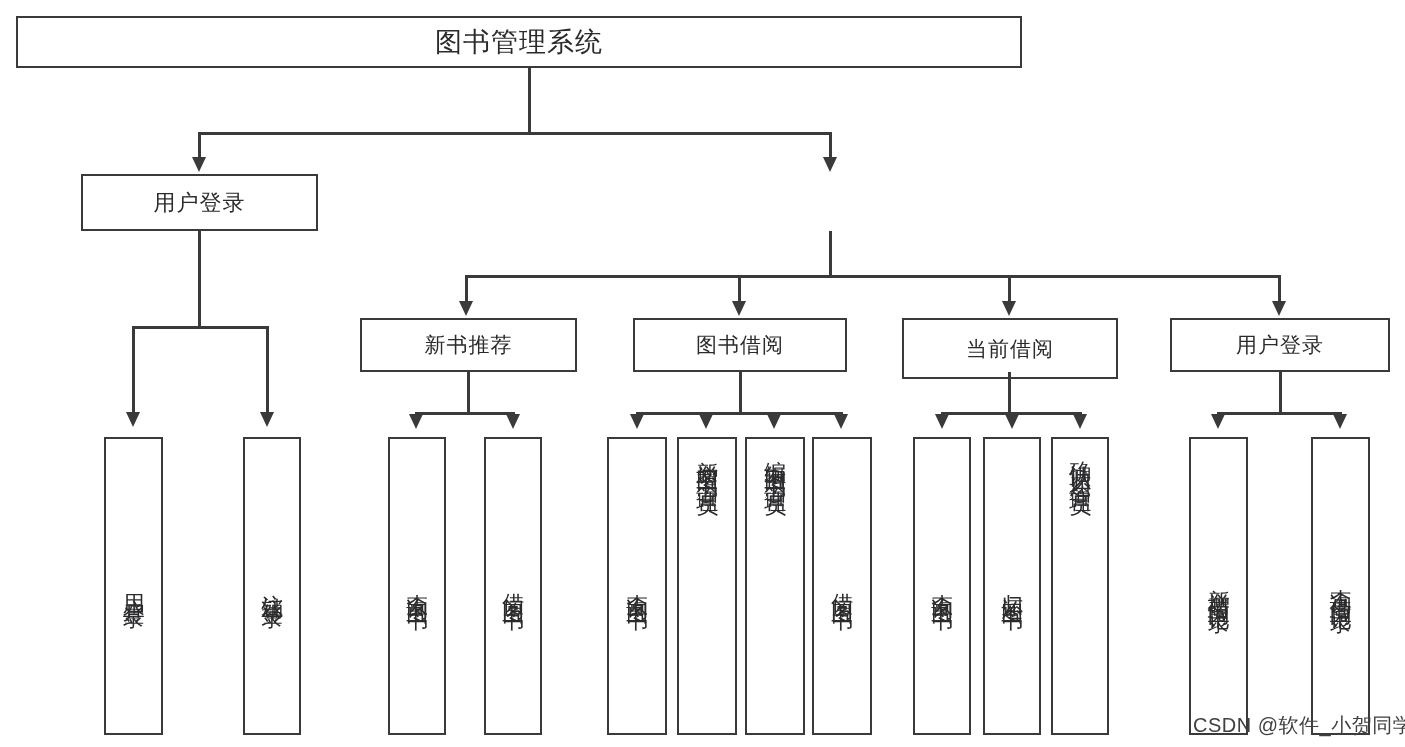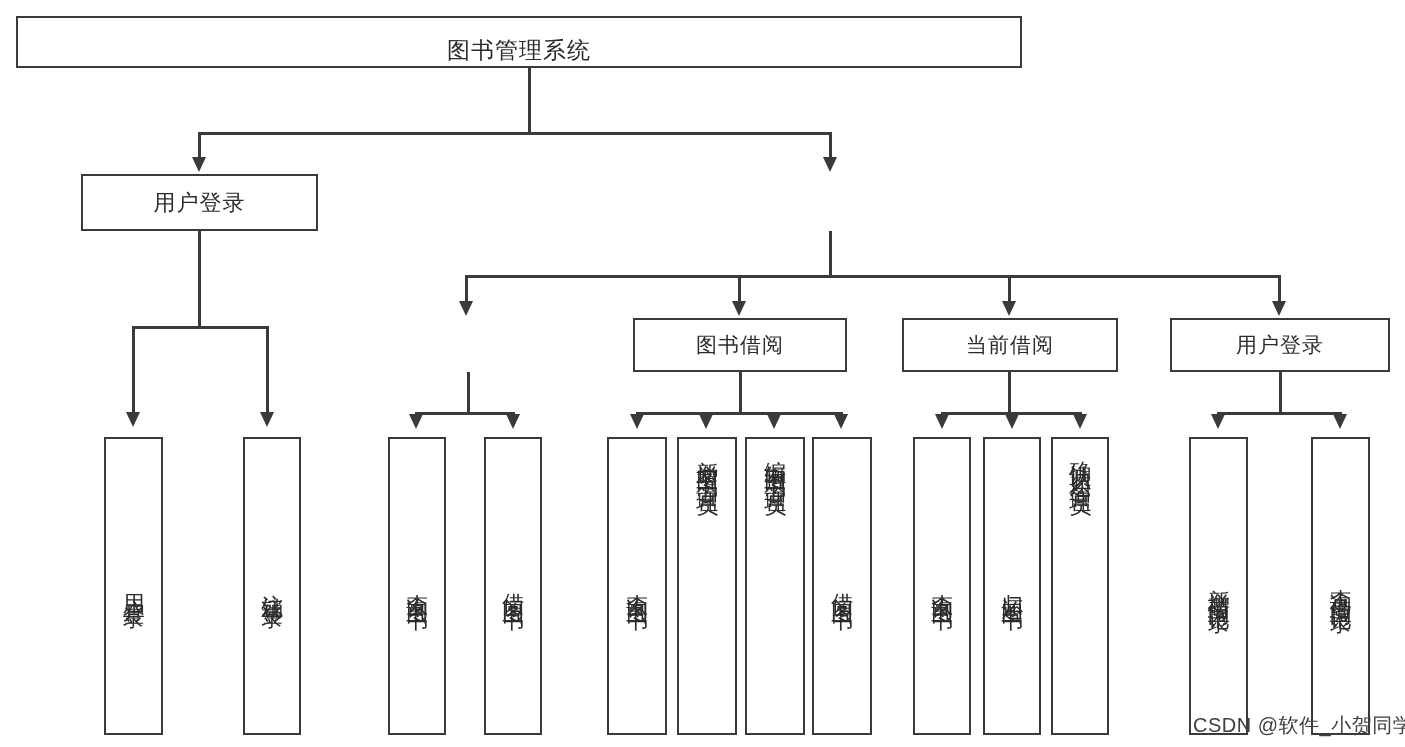--- a/index.html
+++ b/index.html
@@ -24,23 +24,22 @@
     box-sizing: border-box;
     border: 2.5px solid #3a3a3c;
     background: #ffffff;
     display: flex;
     align-items: center;
     justify-content: center;
     color: #2b2b2d;
     font-family: "DejaVu Sans", "Liberation Sans", sans-serif;
   }
   .node.root {
-    font-size: 23px;
+    font-size: 27px;
     letter-spacing: 1px;
-    align-items: flex-end;
   }
   .node.lvl1 {
     font-size: 22px;
     letter-spacing: 1px;
   }
   .node.lvl2 {
     font-size: 21px;
     letter-spacing: 1px;
   }
   
@@ -120,24 +119,27 @@
   <div class="ln h" style="left:465px; top:275px; width:815px;"></div>
   <div class="ln v" style="left:465px; top:275px; height:30px;"></div>
   <div class="arrow" style="left:459px; top:301px;"></div>
   <div class="ln v" style="left:738px; top:275px; height:30px;"></div>
   <div class="arrow" style="left:732px; top:301px;"></div>
   <div class="ln v" style="left:1008px; top:275px; height:30px;"></div>
   <div class="arrow" style="left:1002px; top:301px;"></div>
   <div class="ln v" style="left:1278px; top:275px; height:30px;"></div>
   <div class="arrow" style="left:1272px; top:301px;"></div>
 
+  <div class="node lvl2" style="left:360px; top:318px; width:217px; height:54px;">
+    <span>新书推荐</span>
+  </div>
   <div class="node lvl2" style="left:633px; top:318px; width:214px; height:54px;">
     <span>图书借阅</span>
   </div>
-  <div class="node lvl2" style="left:902px; top:318px; width:216px; height:54px;">
+  <div class="node lvl2" style="left:902px; top:318px; width:216px; height:61px;">
     <span>当前借阅</span>
   </div>
   <div class="node lvl2" style="left:1170px; top:318px; width:220px; height:54px;">
     <span>用户登录</span>
   </div>
 
   <div class="ln v" style="left:467px; top:372px; height:42px;"></div>
   <div class="ln h" style="left:415px; top:412px; width:99px;"></div>
   <div class="ln v" style="left:415px; top:412px; height:6px;"></div>
   <div class="arrow" style="left:409px; top:414px;"></div>

